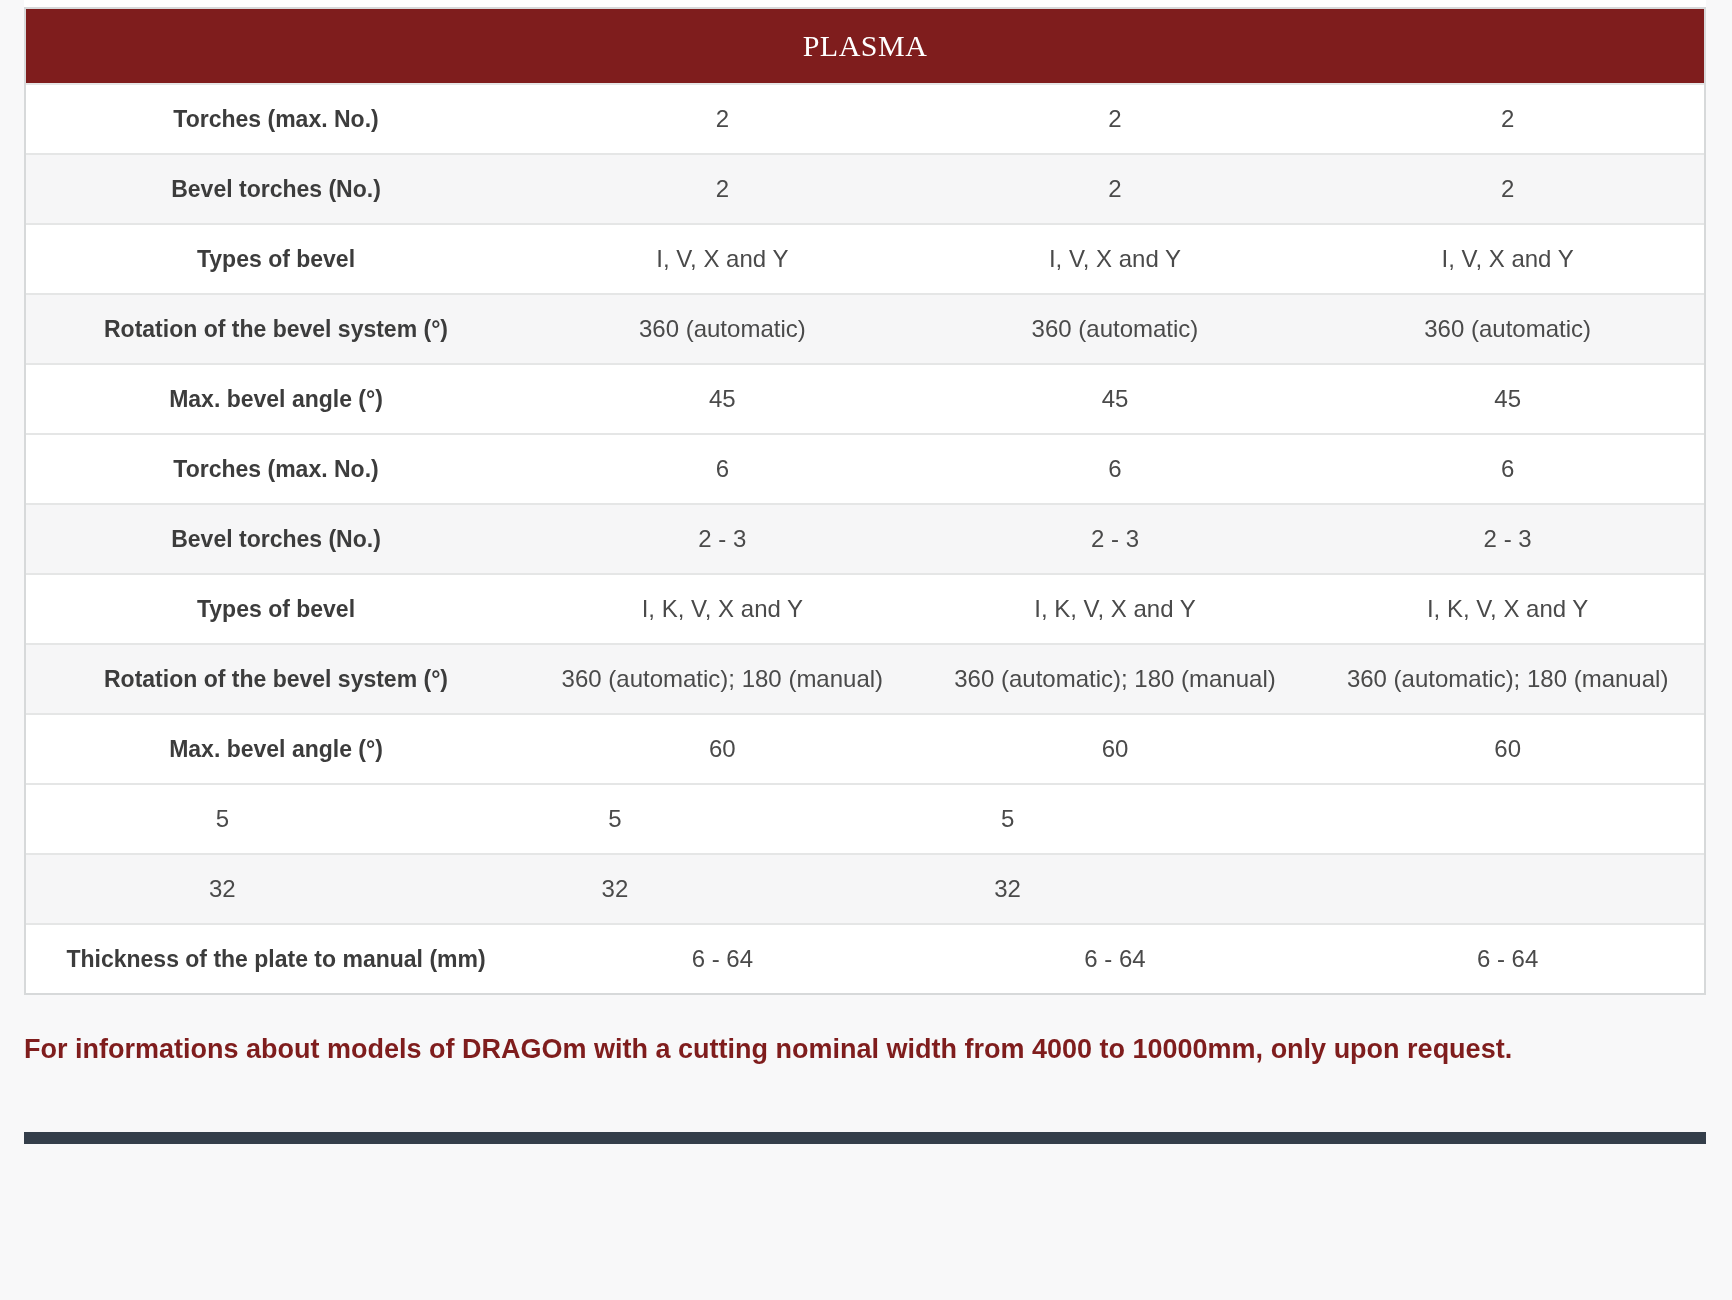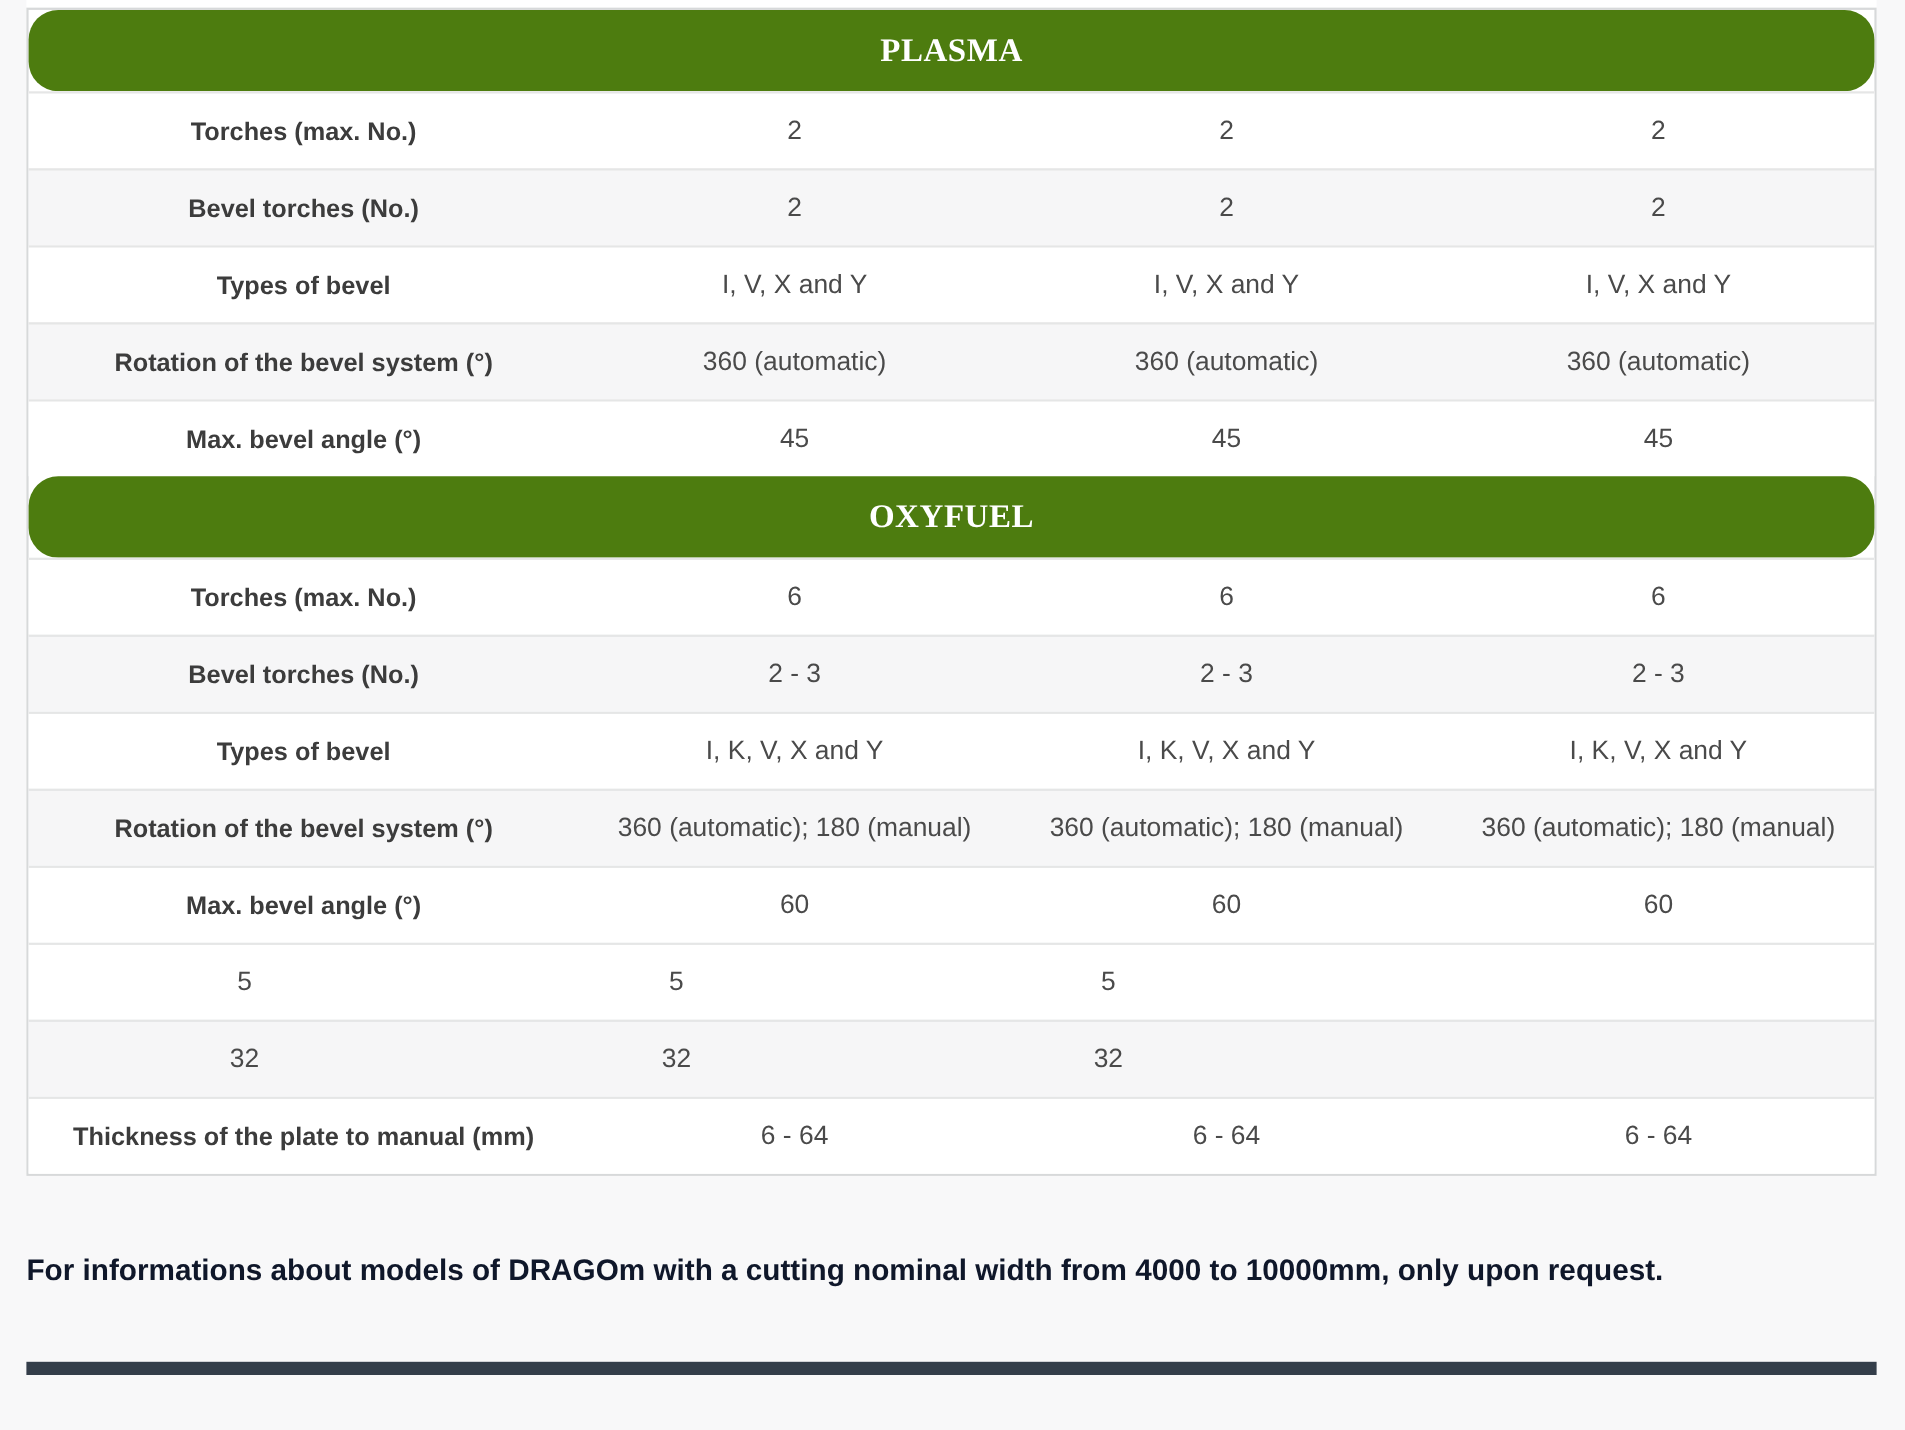--- a/index.html
+++ b/index.html
@@ -21,28 +21,27 @@
     height: 7px;
     background: #ffffff;
   }
   .spec-table {
     border: 2px solid #d7d9da;
     background: #ffffff;
   }
   .section-header {
     height: 74px;
     line-height: 74px;
-    background: #4d7c0f;
+    background: #7f1d1d;
     color: #ffffff;
     text-align: center;
     font-family: "Liberation Serif", serif;
-    font-weight: bold;
+    font-weight: normal;
     font-size: 30px;
     letter-spacing: 0.5px;
-    border-radius: 27px;
   }
   .spec-row {
     display: flex;
     align-items: center;
     height: 70px;
     box-sizing: border-box;
     border-top: 2px solid #e5e6e6;
     background: #ffffff;
   }
   .rows .spec-row:nth-child(even) {
@@ -59,25 +58,25 @@
   }
   .cell-value {
     width: 23.4%;
     text-align: center;
     font-size: 24px;
     color: #4a4a4a;
     padding: 0 6px;
     box-sizing: border-box;
   }
   .footer-note {
-    margin-top: 69px;
+    margin-top: 37px;
     font-size: 27px;
     line-height: 34px;
     font-weight: bold;
-    color: #0f172a;
+    color: #7f1d1d;
   }
   .bottom-bar {
     margin-top: 66px;
     height: 12px;
     background: #343e4a;
   }
 </style>
 </head>
 <body>
 
@@ -116,21 +115,20 @@
         <div class="spec-row">
           <div class="cell-label">Max. bevel angle (°)</div>
           <div class="cell-value">45</div>
           <div class="cell-value">45</div>
           <div class="cell-value">45</div>
         </div>
       </div>
     </div>
 
     <div class="section">
-      <div class="section-header">OXYFUEL</div>
       <div class="rows">
         <div class="spec-row">
           <div class="cell-label">Torches (max. No.)</div>
           <div class="cell-value">6</div>
           <div class="cell-value">6</div>
           <div class="cell-value">6</div>
         </div>
         <div class="spec-row">
           <div class="cell-label">Bevel torches (No.)</div>
           <div class="cell-value">2 - 3</div>

